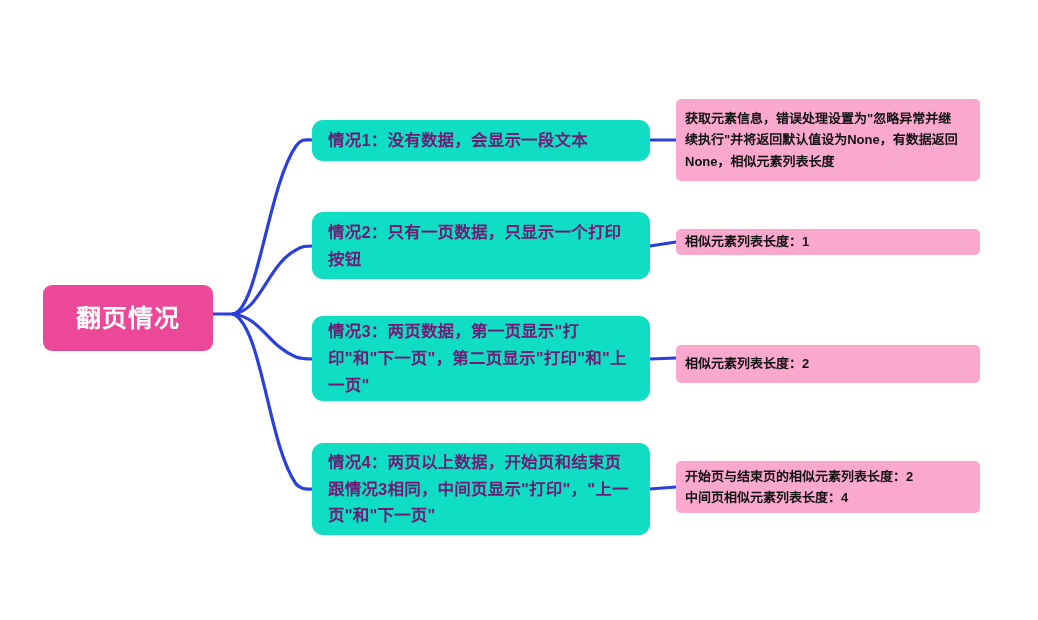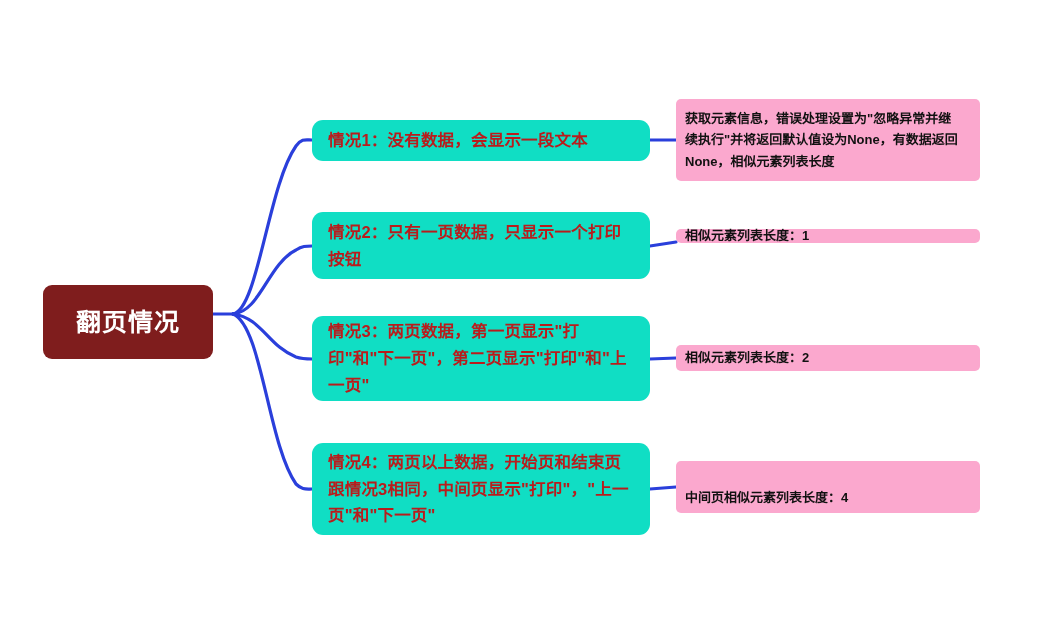--- a/index.html
+++ b/index.html
@@ -30,43 +30,43 @@
     position: absolute;
     box-sizing: border-box;
     display: flex;
     align-items: center;
   }
   
   #root-node {
     left: 43px;
     top: 285px;
     width: 170px;
-    height: 74px;
-    background: #7f1d1d;
+    height: 66px;
+    background: #ec4899;
     border-radius: 9px;
     justify-content: center;
   }
   #root-node .node-text {
     color: #ffffff;
     font-size: 25px;
     font-weight: bold;
     letter-spacing: 1px;
     line-height: 1.2;
     white-space: nowrap;
   }
   
   .branch-node {
     background: #10dec4;
     border-radius: 11px;
     left: 312px;
     width: 338px;
     padding: 0 16px;
   }
   .branch-node .node-text {
-    color: #b91c1c;
+    color: #701a75;
     font-size: 16.5px;
     font-weight: bold;
     line-height: 1.62;
     letter-spacing: 0.2px;
   }
   #branch-1 { top: 120px; height: 41px; }
   #branch-2 { top: 212px; height: 67px; }
   #branch-3 { top: 316px; height: 85px; }
   #branch-4 { top: 443px; height: 92px; }
 
@@ -79,22 +79,22 @@
     padding: 0 9px;
   }
   .note-node .node-text {
     color: #111111;
     font-size: 13px;
     font-weight: bold;
     line-height: 1.63;
     letter-spacing: 0px;
   }
   #note-1 { top: 99px; height: 82px; }
-  #note-2 { top: 229px; height: 14px; }
-  #note-3 { top: 345px; height: 26px; }
+  #note-2 { top: 229px; height: 26px; }
+  #note-3 { top: 345px; height: 38px; }
   #note-4 { top: 461px; height: 52px; }
 </style>
 </head>
 <body>
 
 <div id="canvas">
 
   <svg id="connector-layer" viewBox="0 0 1038 620">
 
     <path d="M213,314 L233,314" fill="none" stroke="#2a3fdb" stroke-width="3.2" stroke-linecap="round"></path>
@@ -144,18 +144,18 @@
     <span class="node-text">
       <span>相似元素列表长度：2</span>
     </span>
   </div>
 
   <div class="node branch-node" id="branch-4">
     <span class="node-text">情况4：两页以上数据，开始页和结束页跟情况3相同，中间页显示"打印"，"上一页"和"下一页"</span>
   </div>
   <div class="node note-node" id="note-4">
     <span class="node-text">
-      <br>
+      <span>开始页与结束页的相似元素列表长度：2</span><br>
       <span>中间页相似元素列表长度：4</span>
     </span>
   </div>
 
 </div>
 
 </body></html>

